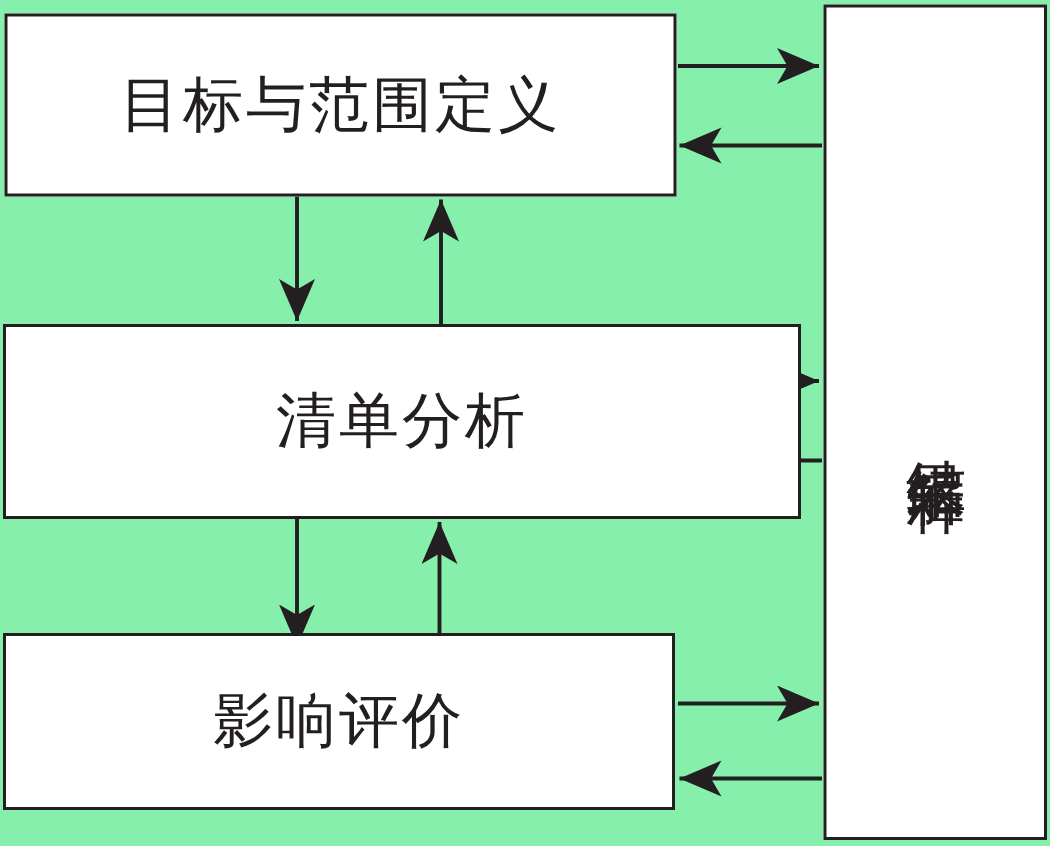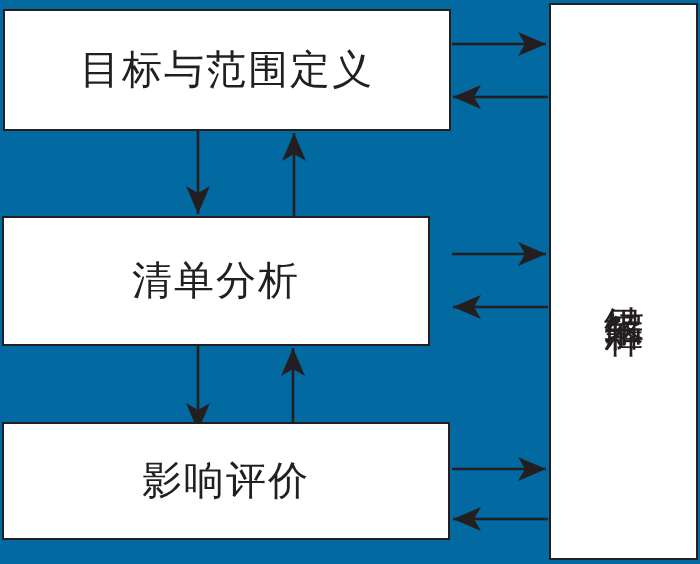--- a/index.html
+++ b/index.html
@@ -4,21 +4,21 @@
 <style>
   html, body {
     margin: 0;
     padding: 0;
     background: #ffffff;
   }
   .canvas {
     position: relative;
     width: 700px;
     height: 564px;
-    background: #0369a1;
+    background: #86efac;
     overflow: hidden;
     font-family: "Liberation Serif", "DejaVu Serif", serif;
   }
   .arrow-layer {
     position: absolute;
     left: 0;
     top: 0;
     width: 700px;
     height: 564px;
     pointer-events: none;
@@ -33,21 +33,21 @@
     justify-content: center;
   }
   .box-label {
     color: #231f20;
     font-size: 40px;
     letter-spacing: 2px;
     line-height: 1.1;
     white-space: nowrap;
   }
   .box-goal   { left: 3px;   top: 9px;   width: 448px; height: 122px; }
-  .box-inv    { left: 2px;   top: 216px; width: 428px; height: 130px; }
+  .box-inv    { left: 2px;   top: 216px; width: 532px; height: 130px; }
   .box-impact { left: 2px;   top: 422px; width: 448px; height: 118px; }
   .box-interp { left: 549px; top: 3px;   width: 149px; height: 557px; }
   .vertical-label {
     writing-mode: vertical-rl;
     text-orientation: upright;
     letter-spacing: 4px;
   }
 </style>
 </head>
 <body>

